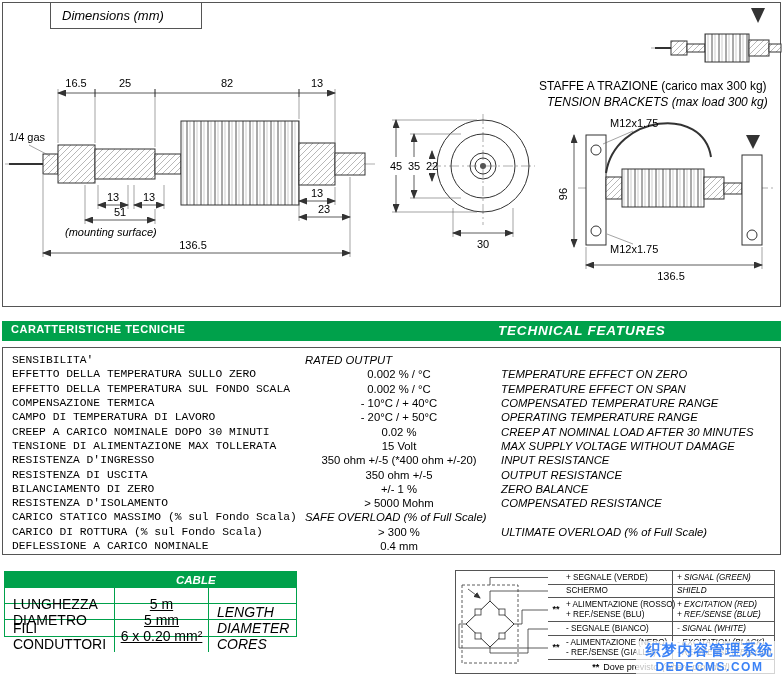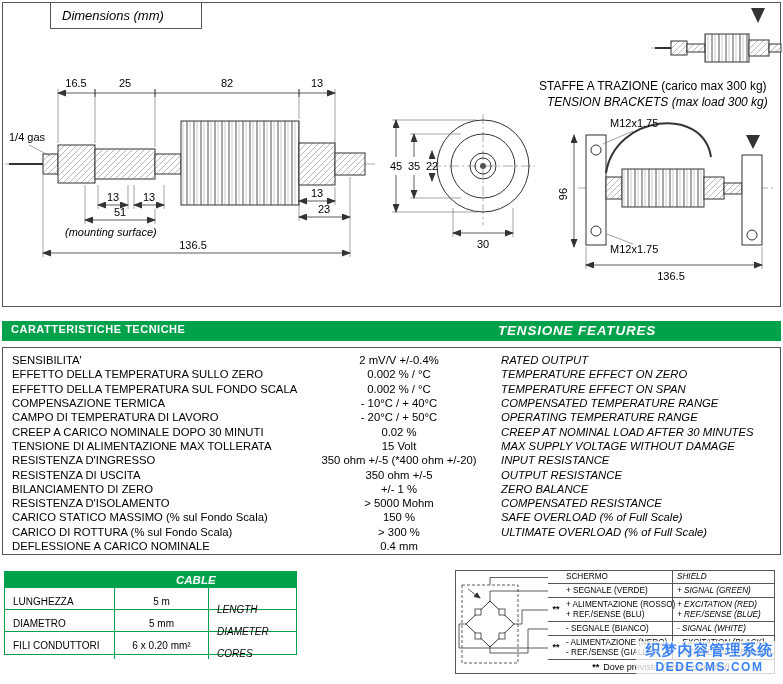--- a/index.html
+++ b/index.html
@@ -24,38 +24,38 @@
   
   .tech-header { position:absolute; left:2px; top:321px; width:779px; height:20px;
     background:var(--green,#00A14B); color:#fff; }
   .tech-header .hd-it { position:absolute; left:9px; top:2px; font-size:11px; font-weight:bold; letter-spacing:0.5px; }
   .tech-header .hd-en { position:absolute; left:496px; top:2px; font-size:13.5px; font-weight:bold; font-style:italic; letter-spacing:0.8px; }
 
   
   .tech-table { position:absolute; left:2px; top:347px; width:779px; height:208px;
     border:1px solid #555; padding-top:5px; background:#fff; }
   .trow { display:grid; grid-template-columns:298px 196px 1fr; height:14.3px; align-items:center; font-size:11.3px; }
-  .c-it { padding-left:9px; white-space:nowrap; }
+  .c-it { padding-left:9px; white-space:nowrap;font-family:Liberation Mono, monospace; }
   .c-val { text-align:center; white-space:nowrap; }
   .c-en { font-style:italic; padding-left:4px; white-space:nowrap; }
 
   
   .cable-table { position:absolute; left:4px; top:571px; width:293px; }
   .cable-header { position:relative; height:17px; background:var(--green,#00A14B); color:#fff;
     font-size:11.5px; font-weight:bold; display:flex; align-items:center; }
   .cable-header .ch-it { margin-left:9px;margin-top:28px; }
   .cable-header .ch-en { position:absolute; left:172px; font-style:italic; }
   .cable-body { border:1px solid var(--green,#00A14B); border-top:none; }
-  .crow { display:grid; grid-template-columns:110px 94px 1fr; height:22px; font-size:10px;
+  .crow { display:grid; grid-template-columns:110px 94px 1fr; height:16px; font-size:14px;
     border-bottom:1px solid var(--green,#00A14B); }
   .crow:last-child { border-bottom:none; }
   .crow > div { display:flex; align-items:center; border-right:1px solid var(--green,#00A14B); }
   .crow > div:last-child { border-right:none;margin-top:16px; }
   .cc-it { padding-left:8px; }
-  .cc-val { justify-content:center; }
+  .cc-val { justify-content:center;text-decoration:underline; }
   .cc-en { font-style:italic; padding-left:8px; }
 
   
   .wiring-box { position:absolute; left:455px; top:570px; width:320px; height:104px;
     border:1px solid #555; background:#fff; }
   .w-schematic { position:absolute; left:0; top:0; }
   .w-rows { position:absolute; left:92px; top:0; right:0; bottom:0; display:flex; flex-direction:column; }
   .wrow { display:grid; grid-template-columns:16px 108px 1fr; align-items:center;
     border-bottom:1px solid #555; font-size:8.2px; line-height:1.2; }
   .w-star { font-weight:bold; text-align:center; font-size:9px; }
@@ -222,27 +222,26 @@
       <rect x="746" y="37" width="20" height="16" fill="url(#ht)" class="part"></rect>
       <rect x="766" y="41" width="12" height="8" fill="url(#ht)" class="part"></rect>
     </g>
   </svg>
 
   <div class="dims-label">Dimensions (mm)</div>
 </div>
 
 <div class="tech-header">
   <span class="hd-it">CARATTERISTICHE TECNICHE</span>
-  <span class="hd-en">TENSIONE FEATURES</span>
+  <span class="hd-en">TECHNICAL FEATURES</span>
 </div>
 
 <div class="tech-table">
   <div class="trow">
       <div class="c-it">SENSIBILITA'</div>
-      <div class="c-val">2 mV/V  +/-0.4%</div>
       <div class="c-en">RATED OUTPUT</div>
     </div>
   <div class="trow">
       <div class="c-it">EFFETTO DELLA TEMPERATURA SULLO ZERO</div>
       <div class="c-val">0.002 % / °C</div>
       <div class="c-en">TEMPERATURE EFFECT ON ZERO</div>
     </div>
   <div class="trow">
       <div class="c-it">EFFETTO DELLA TEMPERATURA SUL FONDO SCALA</div>
       <div class="c-val">0.002 % / °C</div>
@@ -283,21 +282,20 @@
       <div class="c-val">+/- 1 %</div>
       <div class="c-en">ZERO BALANCE</div>
     </div>
   <div class="trow">
       <div class="c-it">RESISTENZA D'ISOLAMENTO</div>
       <div class="c-val">&gt; 5000 Mohm</div>
       <div class="c-en">COMPENSATED RESISTANCE</div>
     </div>
   <div class="trow">
       <div class="c-it">CARICO STATICO MASSIMO (% sul Fondo Scala)</div>
-      <div class="c-val">150 %</div>
       <div class="c-en">SAFE OVERLOAD (% of  Full Scale)</div>
     </div>
   <div class="trow">
       <div class="c-it">CARICO DI ROTTURA (% sul Fondo Scala)</div>
       <div class="c-val">&gt; 300 %</div>
       <div class="c-en">ULTIMATE OVERLOAD (% of  Full Scale)</div>
     </div>
   <div class="trow">
       <div class="c-it">DEFLESSIONE A CARICO NOMINALE</div>
       <div class="c-val">0.4 mm</div>
@@ -343,34 +341,34 @@
     <polyline points="10,53 3,53 3,77 92,77" fill="none" stroke="#333" stroke-width="0.8"></polyline>
     <line x1="12" y1="18" x2="24" y2="27" stroke="#333" stroke-width="0.8" marker-end="url(#wA)"></line>
     <defs>
       <marker id="wA" markerWidth="7" markerHeight="6" refX="6" refY="3" orient="auto" markerUnits="userSpaceOnUse">
         <path d="M0,0 L7,3 L0,6 Z" fill="#333"></path>
       </marker>
     </defs>
   </svg>
 
   <div class="w-rows">
+    <div class="wrow" style="height:14px">
+      <div class="w-star"></div>
+      <div class="w-it">+ SEGNALE (VERDE)</div>
+      <div class="w-en">
+          <span>+ SIGNAL (GREEN)</span>
+        </div>
+    </div>
     <div class="wrow" style="height:13px">
       <div class="w-star"></div>
       <div class="w-it">SCHERMO</div>
       <div class="w-en">
           <span>SHIELD</span>
         </div>
     </div>
-    <div class="wrow" style="height:14px">
-      <div class="w-star"></div>
-      <div class="w-it">+ SEGNALE (VERDE)</div>
-      <div class="w-en">
-          <span>+ SIGNAL (GREEN)</span>
-        </div>
-    </div>
     <div class="wrow" style="height:24px">
       <div class="w-star">**</div>
       <div class="w-it">
         <div>+ ALIMENTAZIONE (ROSSO)</div>
           <div>+ REF./SENSE (BLU)</div>
       </div>
       <div class="w-en">
         <div>+ EXCITATION (RED)</div>
           <div>+ REF./SENSE (BLUE)</div>
       </div>

